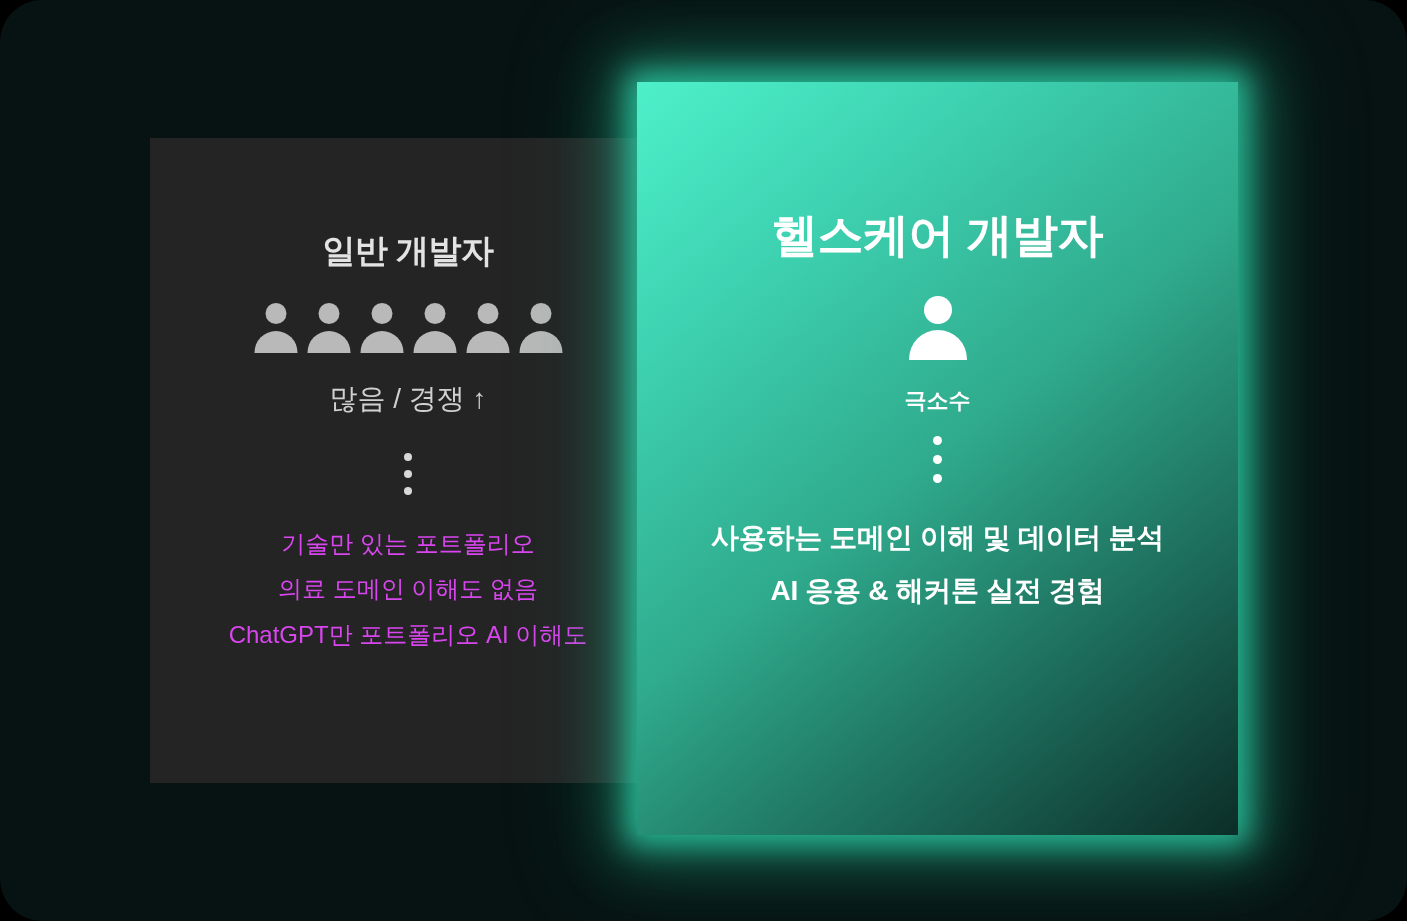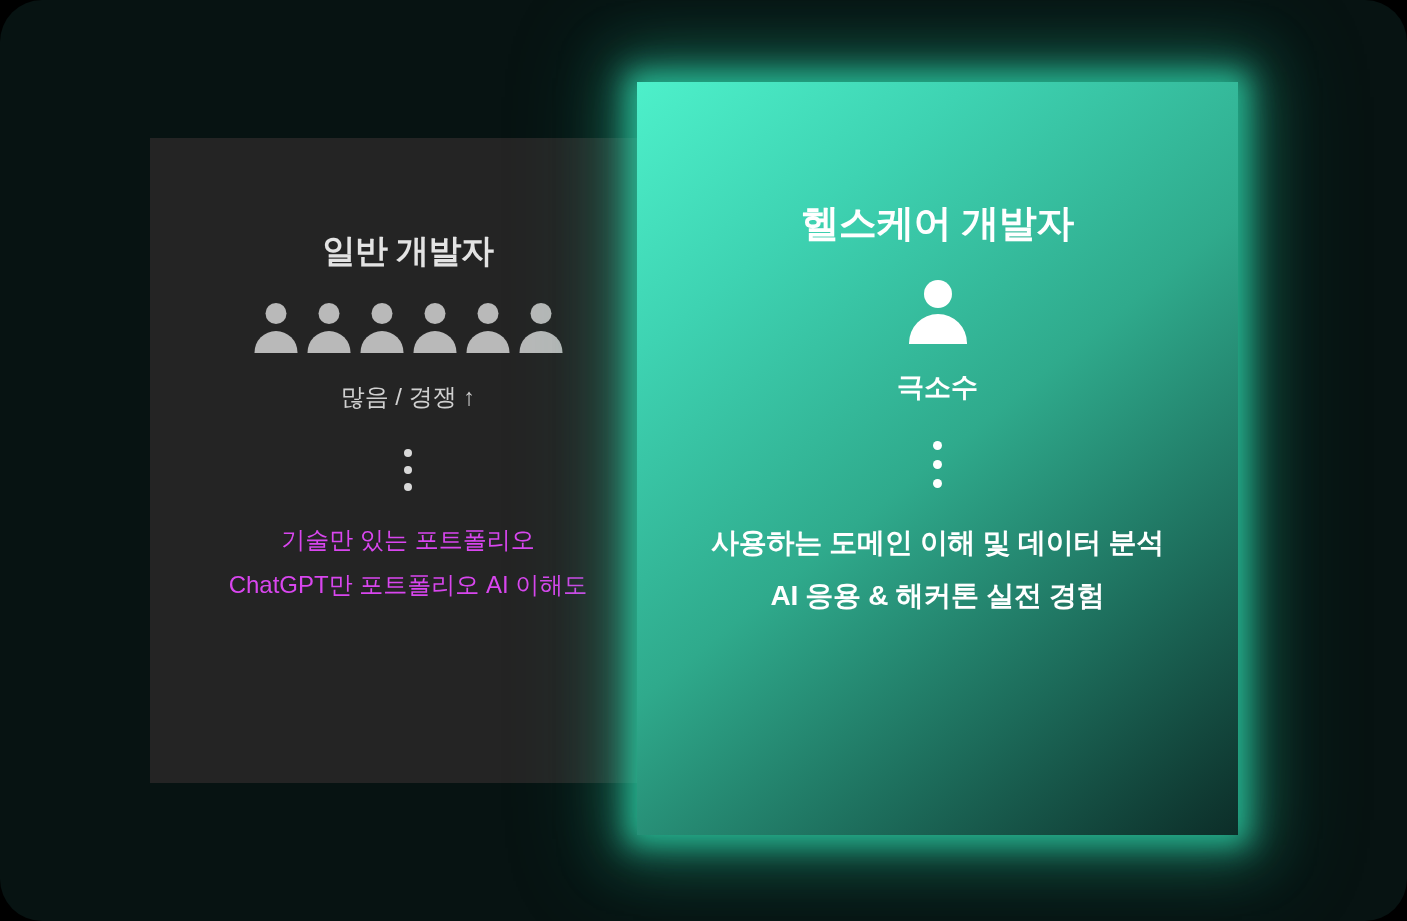--- a/index.html
+++ b/index.html
@@ -84,21 +84,21 @@
     left: 50%;
     bottom: 0;
     transform: translateX(-50%);
     width: 43px;
     height: 22px;
     background: #b9b9b9;
     border-radius: 22px 22px 0 0;
   }
   .left-caption {
     color: #d0d0d0;
-    font-size: 24px;
+    font-size: 28px;
     font-weight: normal;
     line-height: 1;
     margin-bottom: 40px;
   }
   .dots {
     display: flex;
     flex-direction: column;
     align-items: center;
     gap: 9px;
     margin-bottom: 36px;
@@ -157,25 +157,25 @@
     position: absolute;
     inset: 0;
     display: flex;
     flex-direction: column;
     align-items: center;
     padding-top: 122px;
     box-sizing: border-box;
   }
   .right-title {
     color: #ffffff;
-    font-size: 38px;
+    font-size: 46px;
     font-weight: bold;
     letter-spacing: -0.5px;
     line-height: 1;
-    margin: 0 0 38px 0;
+    margin: 8px 0 38px 0;
   }
   .person-big {
     position: relative;
     width: 62px;
     height: 64px;
     margin-bottom: 30px;
   }
   .person-big .head {
     position: absolute;
     left: 50%;
@@ -191,24 +191,24 @@
     left: 50%;
     bottom: 0;
     transform: translateX(-50%);
     width: 58px;
     height: 30px;
     background: #ffffff;
     border-radius: 29px 29px 0 0;
   }
   .right-caption {
     color: #ffffff;
-    font-size: 27px;
+    font-size: 22px;
     font-weight: bold;
     line-height: 1;
-    margin-bottom: 40px;
+    margin-bottom: 24px;
   }
   .dots-white {
     display: flex;
     flex-direction: column;
     align-items: center;
     gap: 10px;
     margin-bottom: 40px;
   }
   .dots-white .dot {
     width: 9px;
@@ -271,20 +271,21 @@
         <div class="left-caption">많음 / 경쟁 ↑</div>
 
         <div class="dots">
           <span class="dot"></span>
           <span class="dot"></span>
           <span class="dot"></span>
         </div>
 
         <div class="left-list">
           <div class="item">기술만 있는 포트폴리오</div>
+          <div class="item">의료 도메인 이해도 없음</div>
           <div class="item">ChatGPT만 포트폴리오 AI 이해도</div>
         </div>
       </div>
     </div>
 
     <div id="glow-right"></div>
 
     <div id="card-right">
       <div class="card-inner">
         <div class="right-title">헬스케어 개발자</div>

